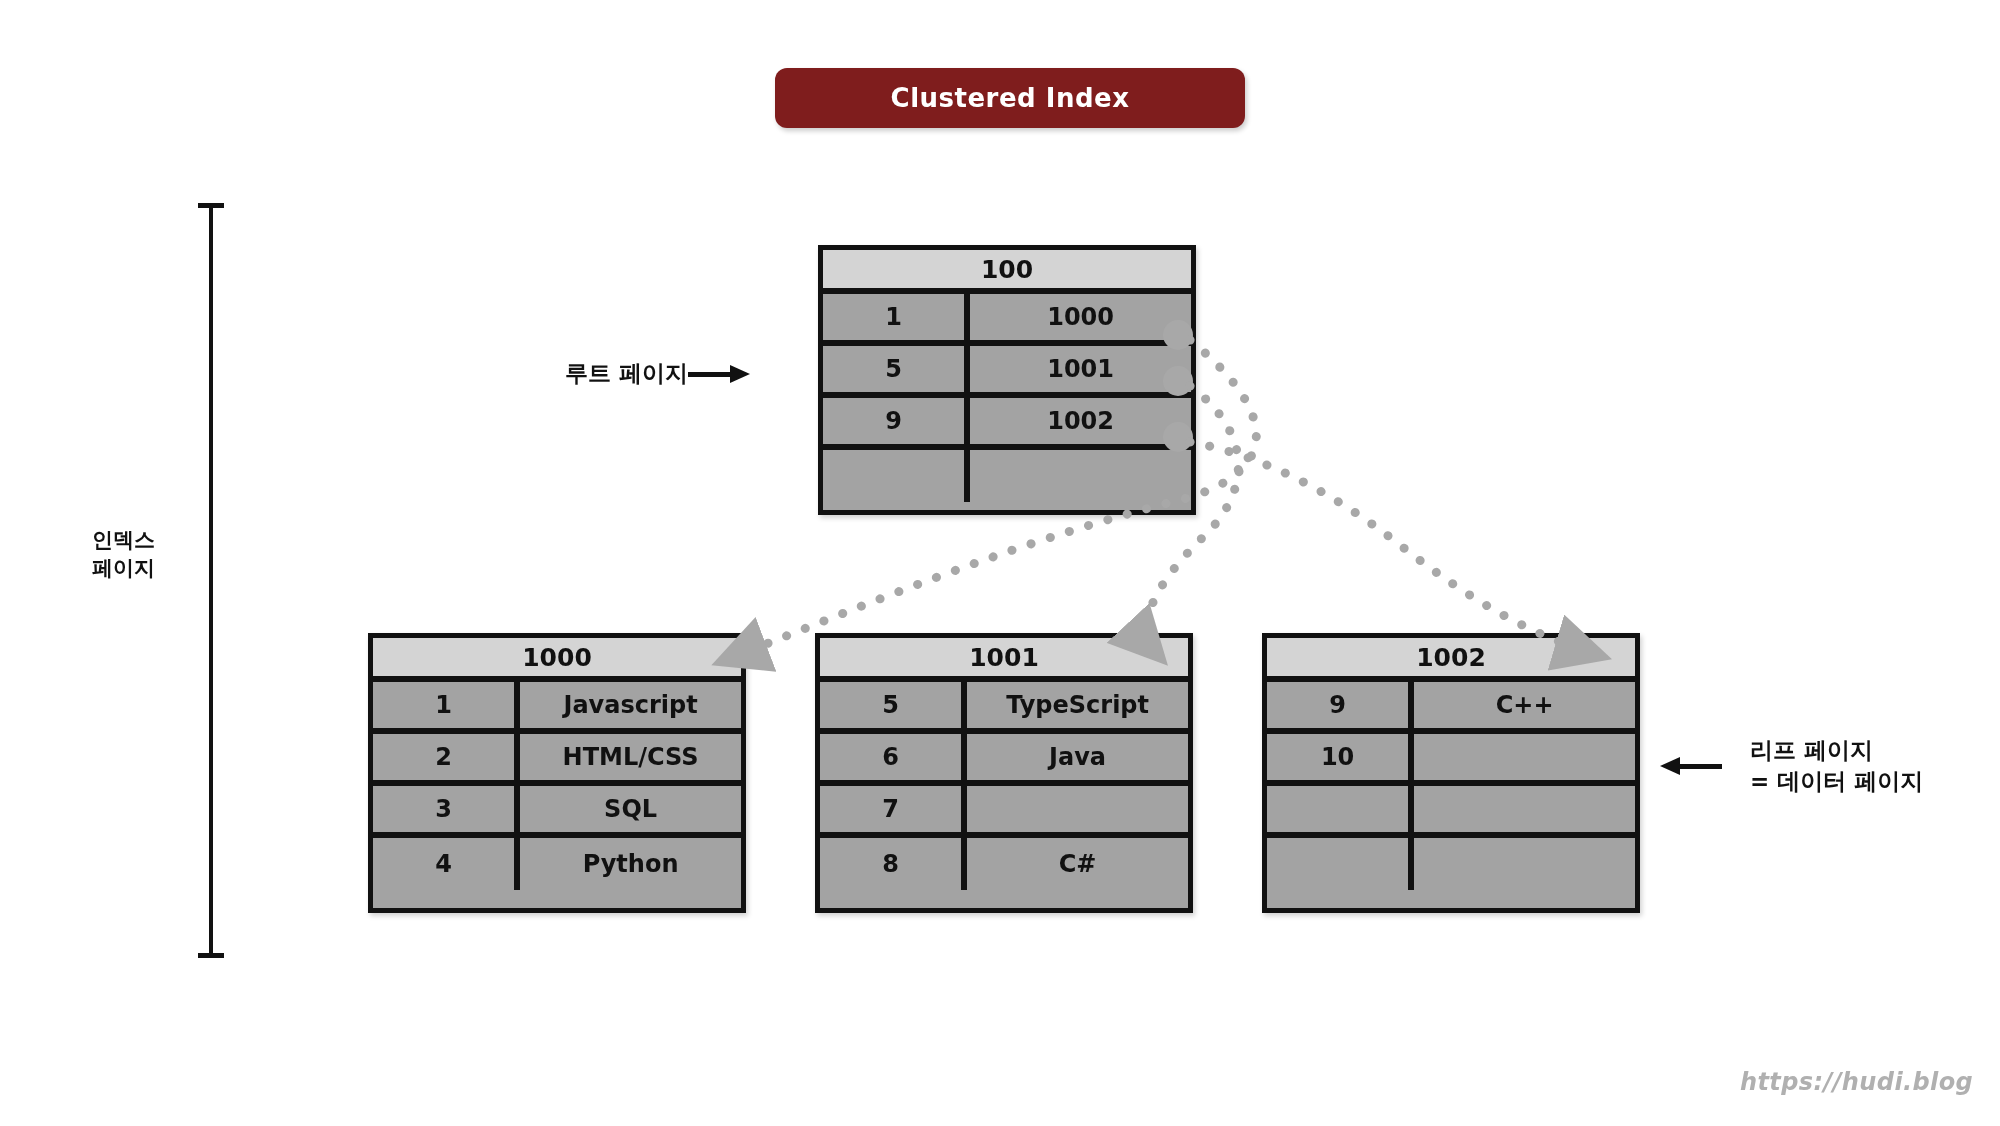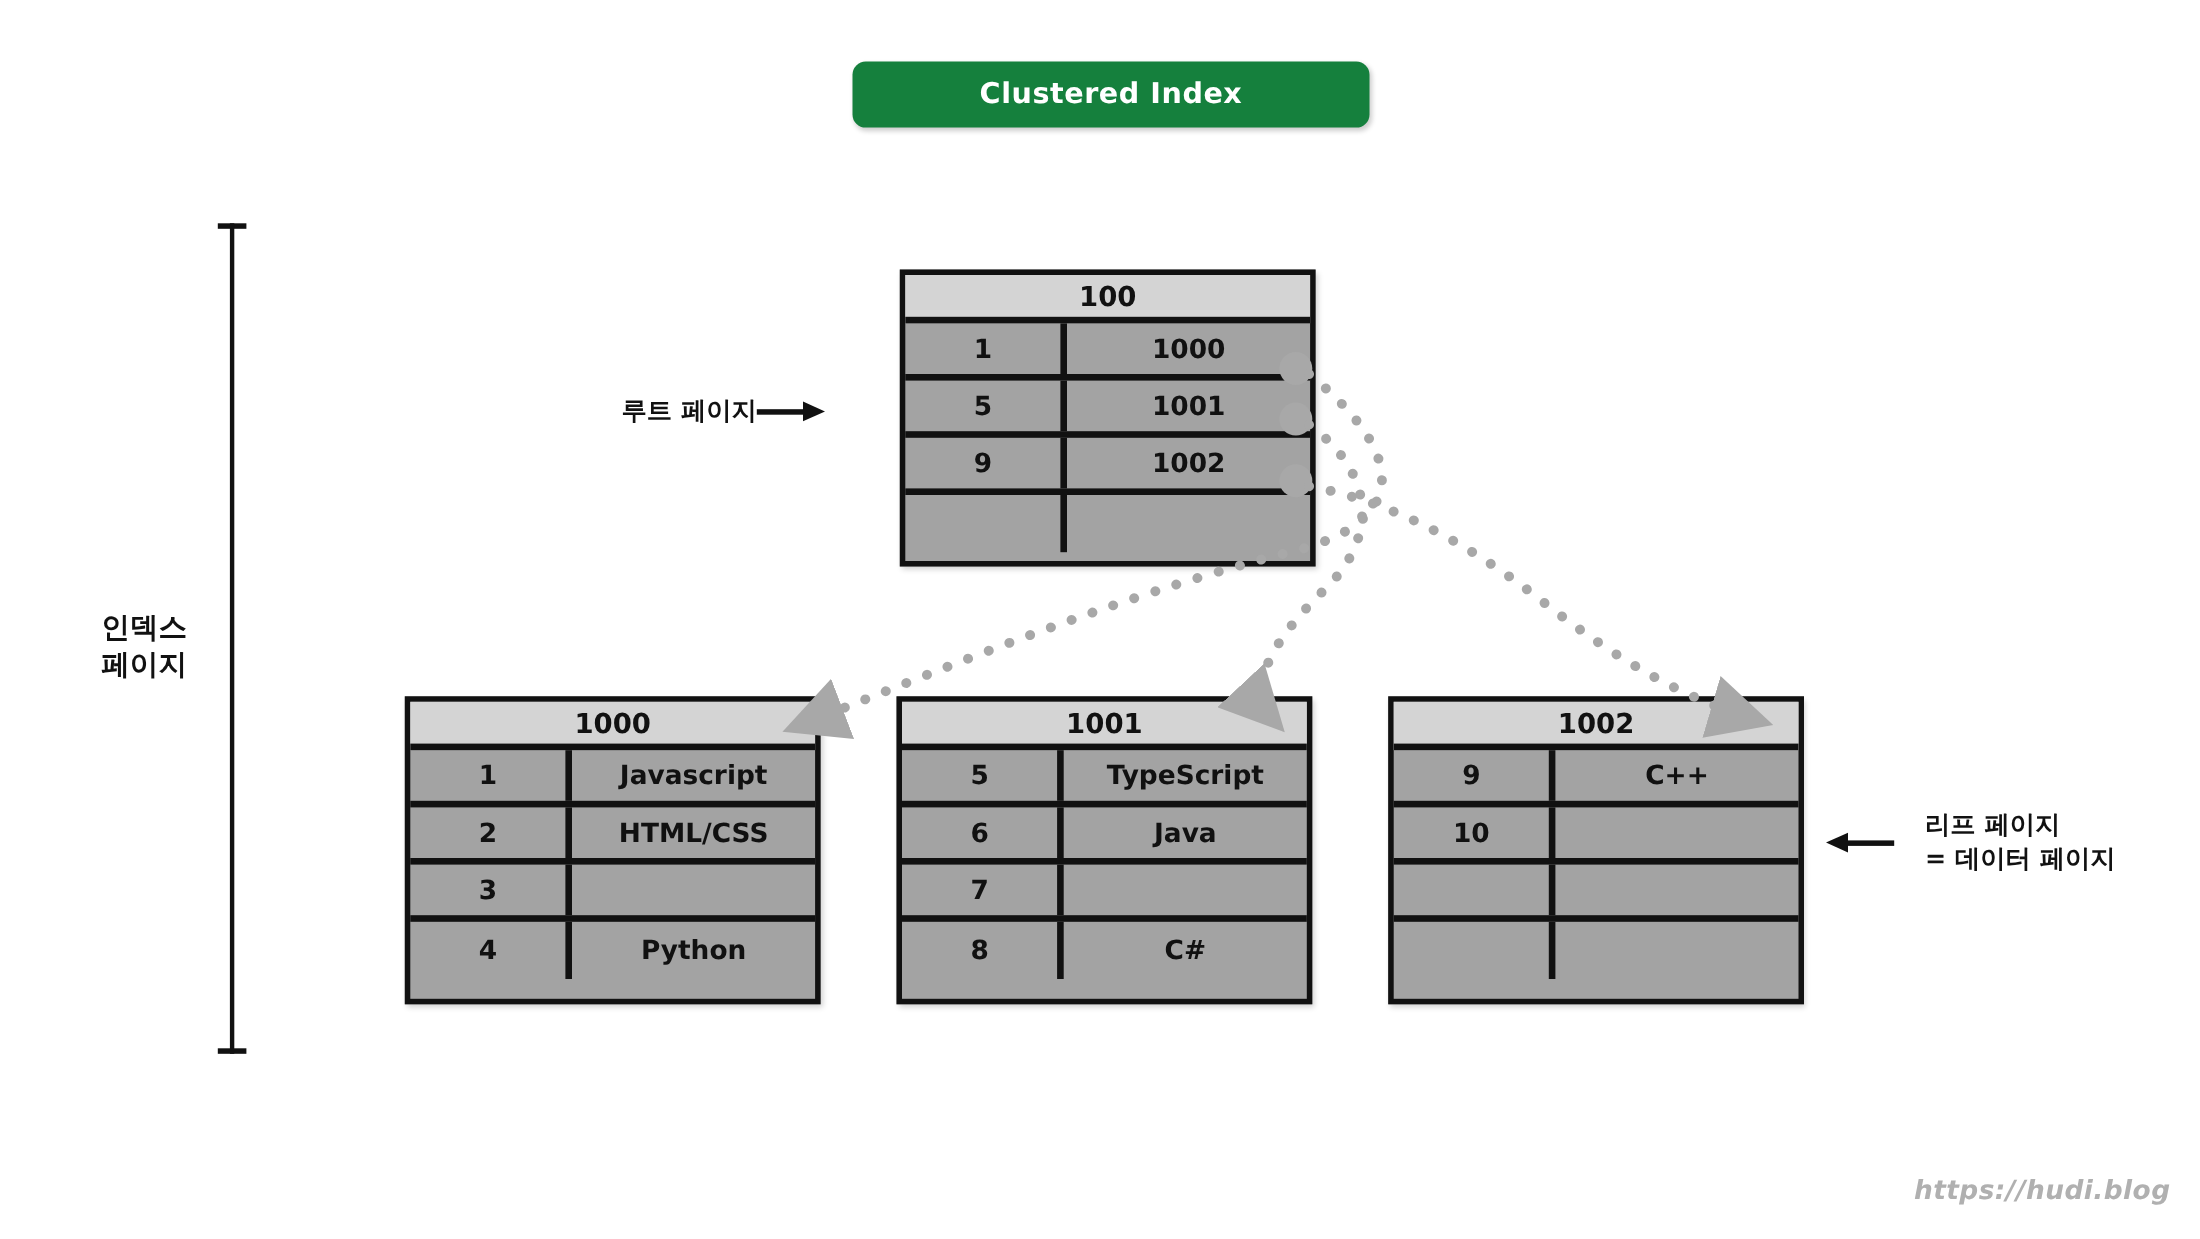--- a/index.html
+++ b/index.html
@@ -20,24 +20,24 @@
     position: absolute;
     left: 0; top: 0;
     width: 2000px;
     height: 1126px;
   }
 
   
   #title-badge {
     position: absolute;
     left: 775px;
-    top: 56px;
+    top: 68px;
     width: 470px;
     height: 60px;
-    background: #15803d;
+    background: #7f1d1d;
     border-radius: 12px;
     display: flex;
     align-items: center;
     justify-content: center;
     box-shadow: 2px 3px 5px rgba(0,0,0,0.20);
   }
   #title-badge .label {
     color: #ffffff;
     font-size: 26px;
     font-weight: bold;
@@ -121,25 +121,24 @@
   }
   #index-bracket .cap-top { top: 0; }
   #index-bracket .cap-bottom { bottom: 0; }
 
   #index-pages-label {
     position: absolute;
     left: 92px;
     top: 527px;
     width: 100px;
     text-align: left;
-    font-size: 26px;
+    font-size: 21px;
     font-weight: bold;
     line-height: 1.32;
     color: #111111;
-    margin-top: 27px;
   }
 
   
   #root-page-annotation {
     position: absolute;
     left: 565px;
     top: 358px;
     display: flex;
     align-items: center;
   }
@@ -293,20 +292,21 @@
     <div class="page-row">
       <div class="cell cell-key">1</div>
       <div class="cell cell-val">Javascript</div>
     </div>
     <div class="page-row">
       <div class="cell cell-key">2</div>
       <div class="cell cell-val">HTML/CSS</div>
     </div>
     <div class="page-row">
       <div class="cell cell-key">3</div>
+      <div class="cell cell-val">SQL</div>
     </div>
     <div class="page-row">
       <div class="cell cell-key">4</div>
       <div class="cell cell-val">Python</div>
     </div>
   </div>
 
   <div class="page-table" id="leaf-page-1" style="left:815px; top:633px; width:378px; height:280px;">
     <div class="page-header">
       <span class="label">1001</span>

